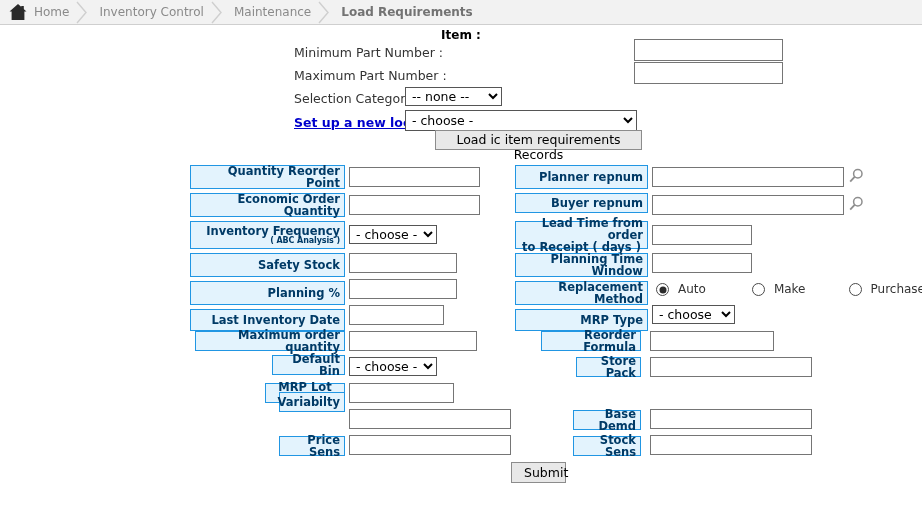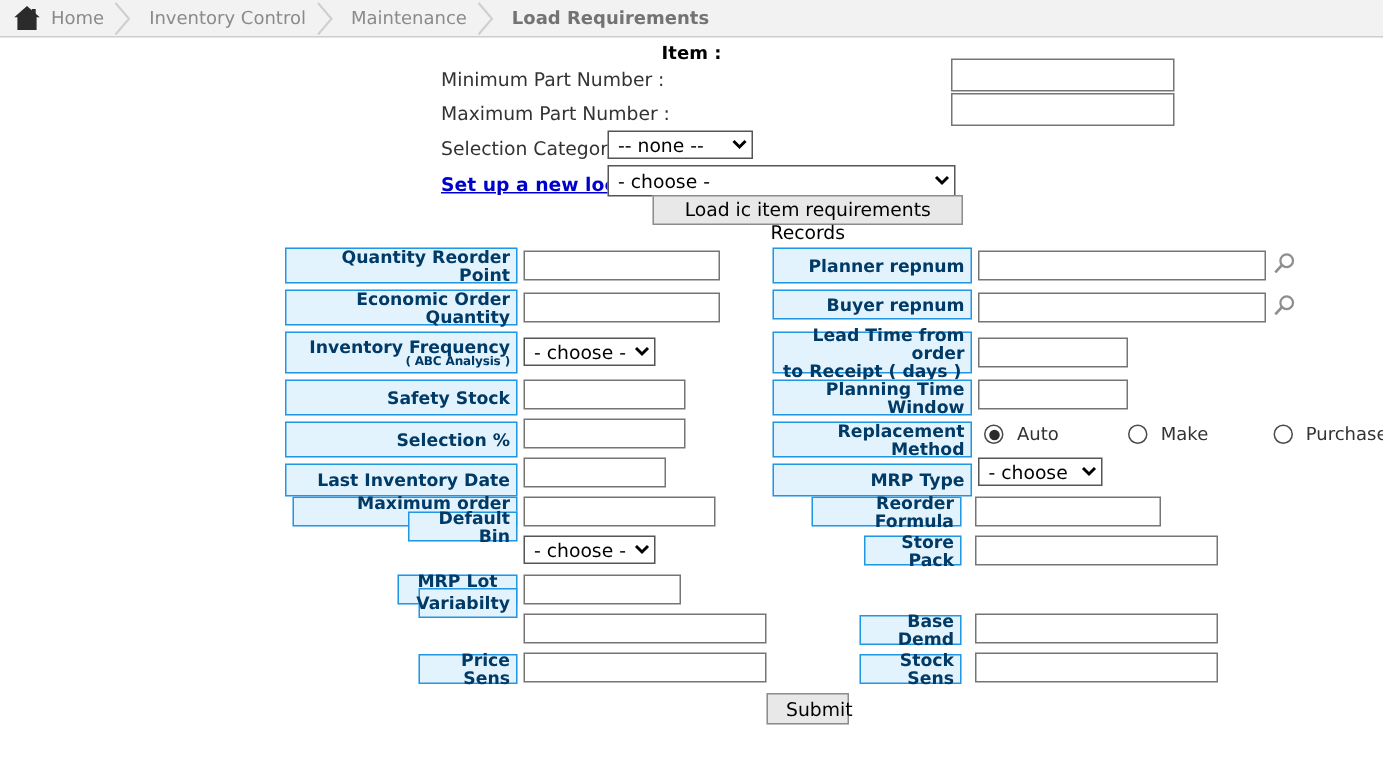--- a/index.html
+++ b/index.html
@@ -175,30 +175,30 @@
   <span>Inventory Frequency</span>
   <span class="sub">( ABC Analysis )</span>
 </div>
 <select class="sel" style="left:349px; top:225px; width:88px; height:19px;">
   <option>- choose -</option>
 </select>
 
 <div class="fieldlabel" style="left:190px; top:253px; width:155px; height:24px;">Safety Stock</div>
 <input class="fld" style="left: 349px; top: 253px; width: 108px; height: 20px;" value="">
 
-<div class="fieldlabel" style="left:190px; top:281px; width:155px; height:24px;">Selection %</div>
+<div class="fieldlabel" style="left:190px; top:281px; width:155px; height:24px;">Planning %</div>
 <input class="fld" style="left: 349px; top: 279px; width: 108px; height: 20px;" value="">
 
 <div class="fieldlabel" style="left:190px; top:309px; width:155px; height:22px;">Last Inventory Date</div>
 <input class="fld" style="left: 349px; top: 305px; width: 95px; height: 20px;" value="">
 
 <div class="fieldlabel" style="left:195px; top:331px; width:150px; height:20px;">Maximum order quantity</div>
 <input class="fld" style="left: 349px; top: 331px; width: 128px; height: 20px;" value="">
 
-<div class="fieldlabel" style="left:272px; top:341px; width:73px; height:20px;">Default Bin</div>
+<div class="fieldlabel" style="left:272px; top:355px; width:73px; height:20px;">Default Bin</div>
 <select class="sel" style="left:349px; top:357px; width:88px; height:19px;">
   <option>- choose -</option>
 </select>
 
 <div class="fieldlabel" style="left:265px; top:383px; width:80px; height:20px;text-align:center;">MRP Lot Size</div>
 <input class="fld" style="left: 349px; top: 383px; width: 105px; height: 20px;" value="">
 
 <div class="fieldlabel" style="left:279px; top:392px; width:66px; height:20px;">Variabilty</div>
 <input class="fld" style="left: 349px; top: 409px; width: 162px; height: 20px;" value="">
 

